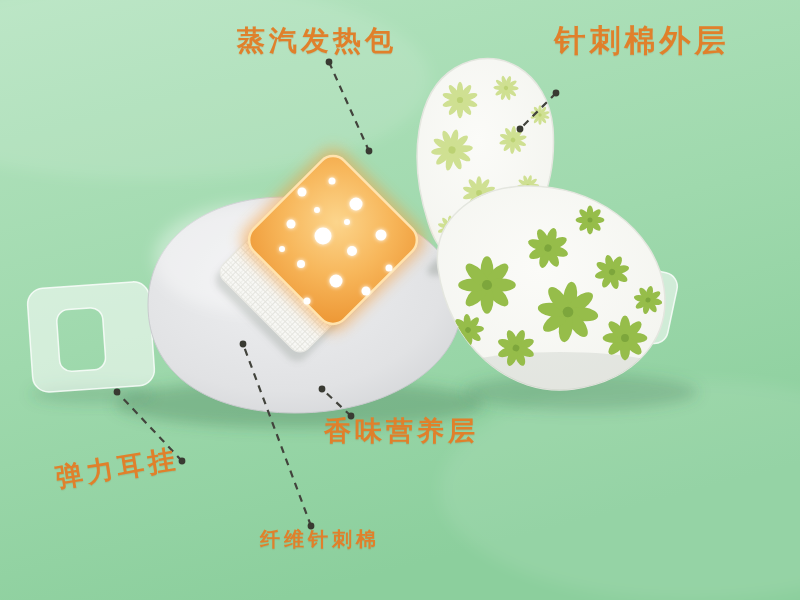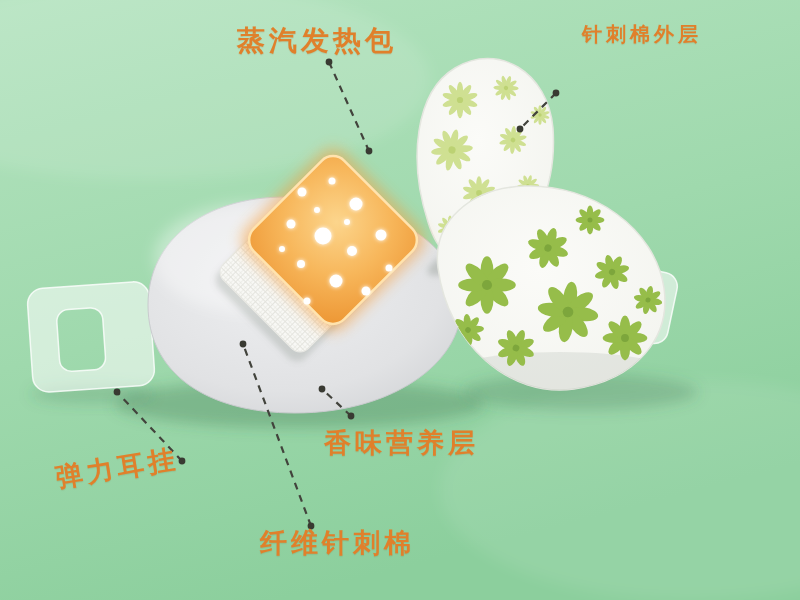--- a/index.html
+++ b/index.html
@@ -12,24 +12,24 @@
   .label{
     position:absolute;
     color:#e0802b;
     font-weight:700;
     letter-spacing:4px;
     line-height:1.15;
     text-shadow:0 1px 1px rgba(120,60,0,0.12);
     white-space:nowrap;
   }
   #lbl-steam{left:237px;top:25px;font-size:28px;}
-  #lbl-outer{left:552px;top:23px;width:180px;text-align:center;font-size:20px;white-space:normal;}
-  #lbl-fragrance{left:324px;top:428px;font-size:27px;}
+  #lbl-outer{left:552px;top:23px;width:180px;text-align:center;font-size:31px;white-space:normal;}
+  #lbl-fragrance{left:324px;top:416px;font-size:27px;}
   #lbl-earhook{left:56px;top:463px;font-size:27px;transform:rotate(-9deg);transform-origin:left center;}
-  #lbl-fiber{left:260px;top:528px;font-size:27px;}
+  #lbl-fiber{left:260px;top:528px;font-size:20px;}
 </style>
 </head>
 <body>
 
 <div class="stage">
 
   <svg width="800" height="600" viewBox="0 0 800 600">
     <defs>
       <linearGradient id="bgGrad" x1="0" y1="0" x2="0.35" y2="1">
         <stop offset="0" stop-color="#b4e3bf"></stop>

